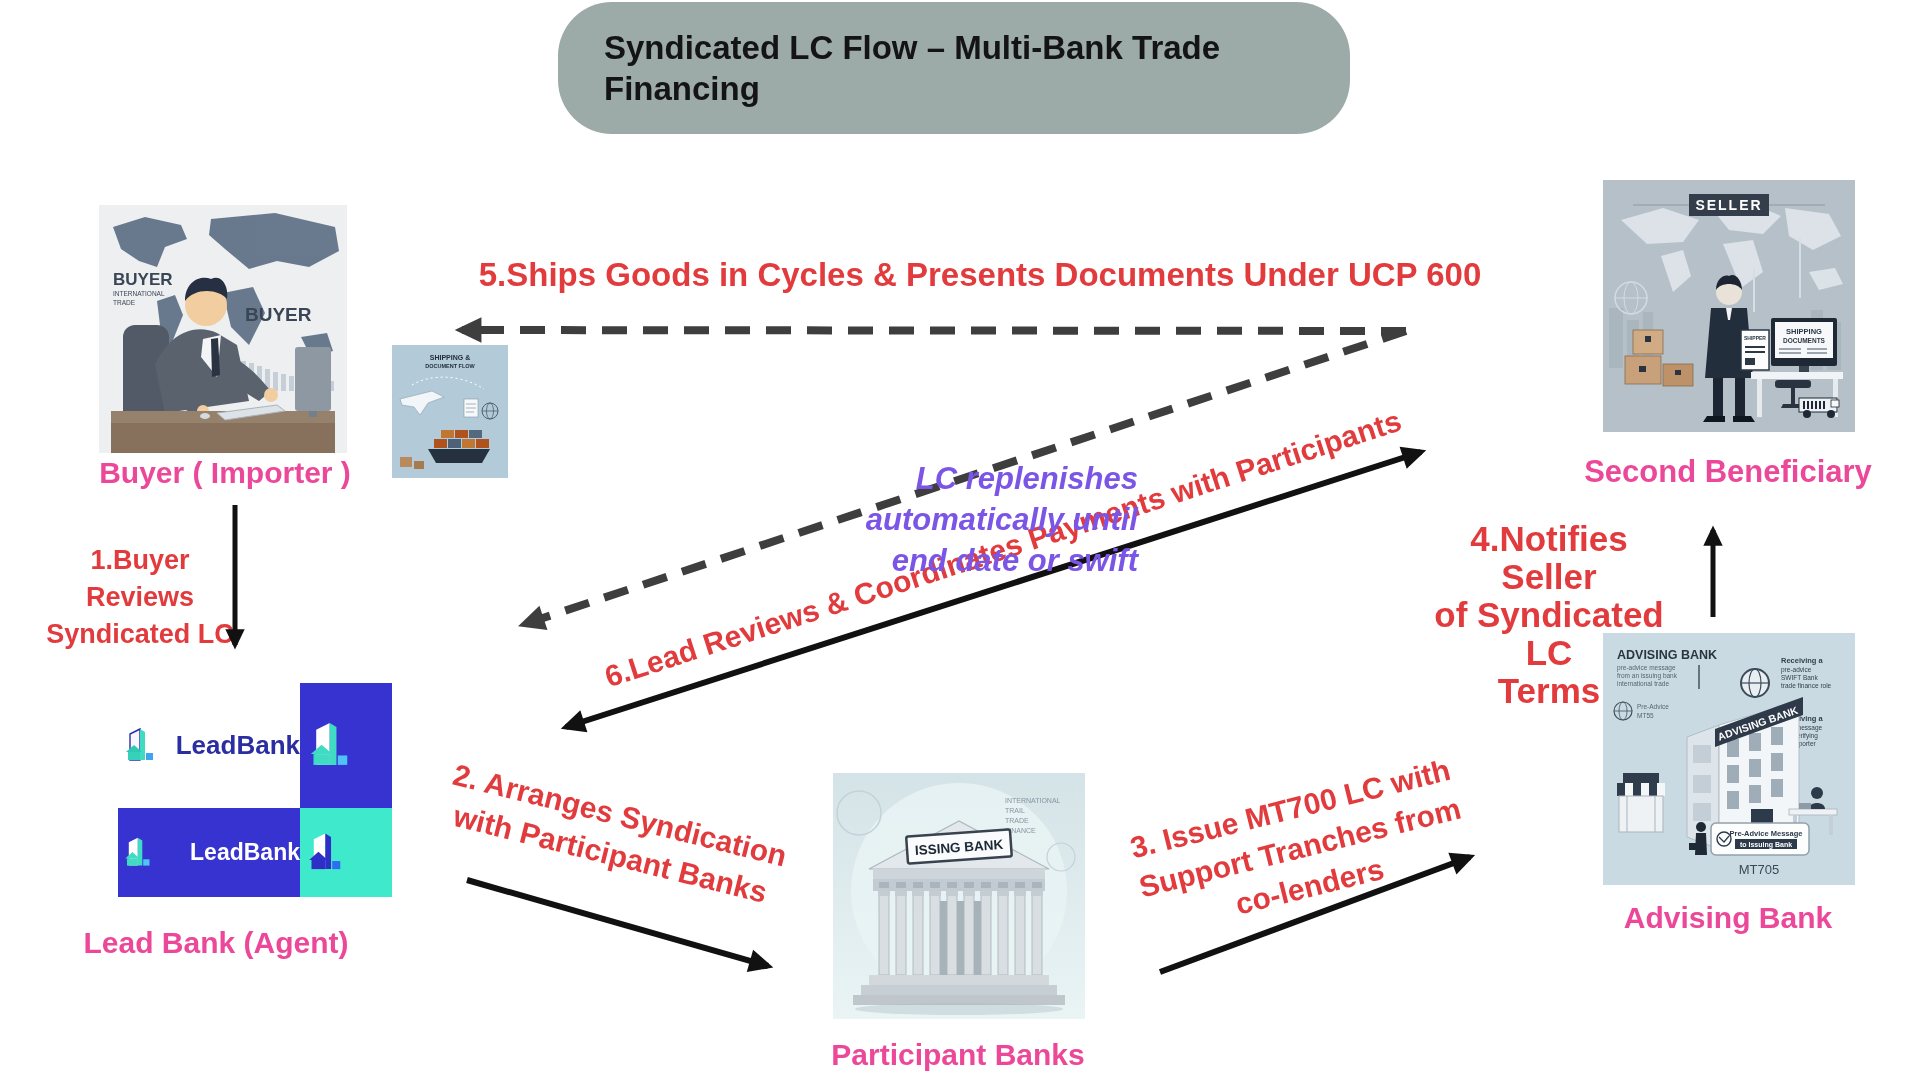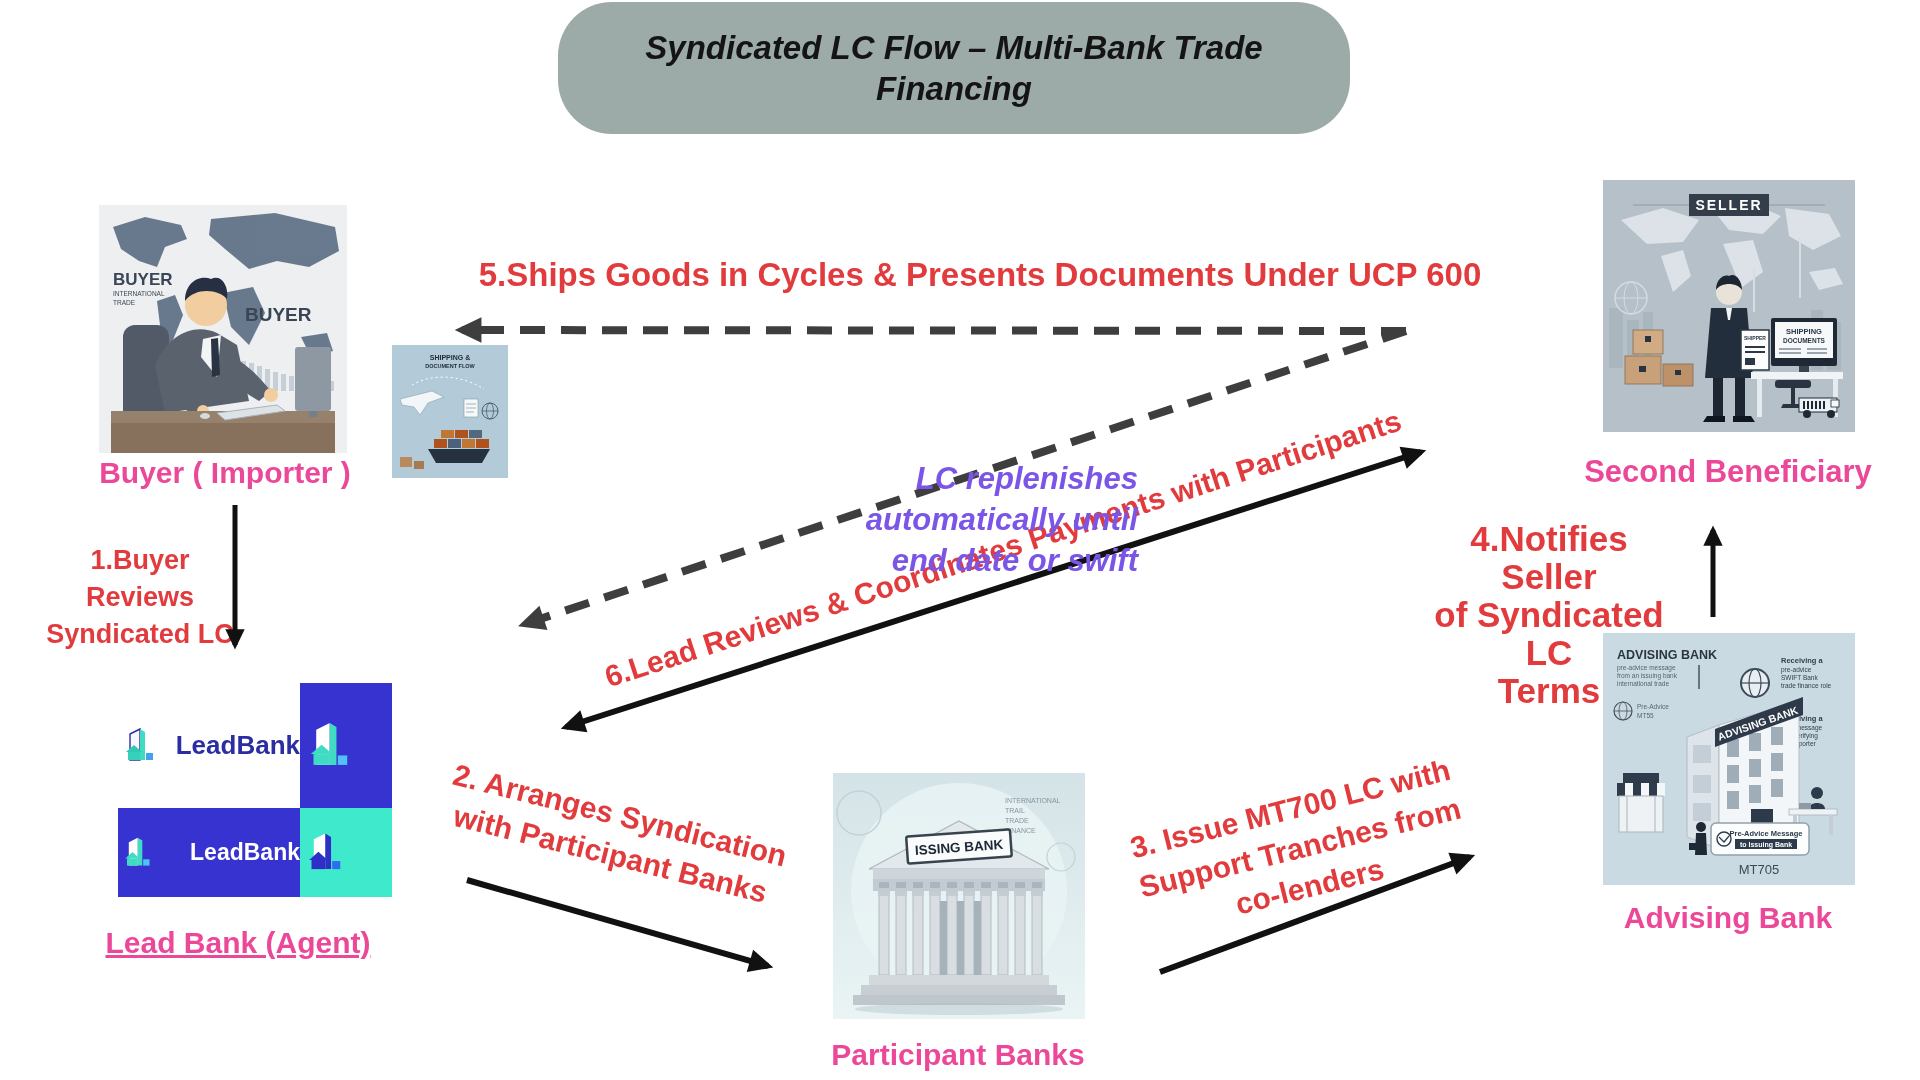--- a/index.html
+++ b/index.html
@@ -2,21 +2,21 @@
 <html><head>
 <meta charset="utf-8">
 <style>
   html,body{margin:0;padding:0;background:#ffffff;}
   #canvas{position:relative;width:1920px;height:1080px;overflow:hidden;background:#ffffff;
           font-family:"Liberation Sans", sans-serif;}
   .abs{position:absolute;}
   
   #title-box{left:558px;top:2px;width:792px;height:132px;background:#9caba8;border-radius:54px;
              display:flex;align-items:center;justify-content:center;}
-  #title-box .t{width:700px;text-align:center;font-size:33px;font-weight:800;color:#141414;line-height:1.25;font-style:italic;}
+  #title-box .t{width:700px;text-align:left;font-size:33px;font-weight:800;color:#141414;line-height:1.25;}
   
   .node-label{font-size:30px;font-weight:800;color:#ec4899;text-align:center;}
   
   .red{color:#e23b3d;font-weight:800;text-align:center;}
   .rot{transform-origin:50% 50%;}
   
   #note-text{color:#7a55e6;font-weight:700;font-style:italic;font-size:31px;line-height:41px;text-align:right;}
   
   .ill{display:block;width:100%;height:100%;}
   
@@ -157,21 +157,21 @@
     <div class="cell" id="lb-br">
       <svg width="46" height="46" viewBox="0 0 40 40">
         <polygon points="12,8 22,3 22,34 12,34" fill="#ffffff"></polygon>
         <polygon points="22,3 27,6 27,34 22,34" fill="#2f2fc8"></polygon>
         <polygon points="8,26 16,19 24,26" fill="#2f2fc8"></polygon>
         <rect x="10" y="26" width="12" height="8" fill="#2f2fc8"></rect>
         <rect x="28" y="27" width="7" height="7" fill="#2f6df0"></rect>
       </svg>
     </div>
   </div>
-  <div class="abs node-label" style="left:38px;top:926px;width:400px;text-decoration:underline;">Lead Bank (Agent)</div>
+  <div class="abs node-label" style="left:16px;top:926px;width:400px;">Lead Bank (Agent)</div>
 
   <div class="abs" style="left:833px;top:773px;width:252px;height:246px;">
     <svg class="ill" viewBox="0 0 252 246">
       <defs>
         <linearGradient id="pbg" x1="0" y1="0" x2="0" y2="1">
           <stop offset="0" stop-color="#d4e3e7"></stop>
             <stop offset="1" stop-color="#eaf4f5"></stop>
         </linearGradient>
       </defs>
       <rect width="252" height="246" fill="url(#pbg)"></rect>

